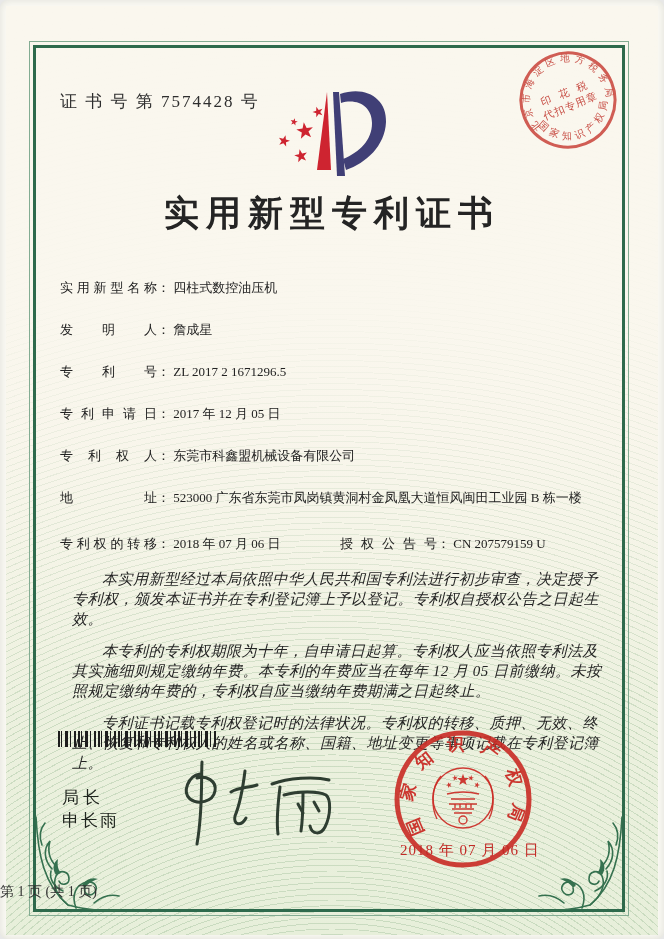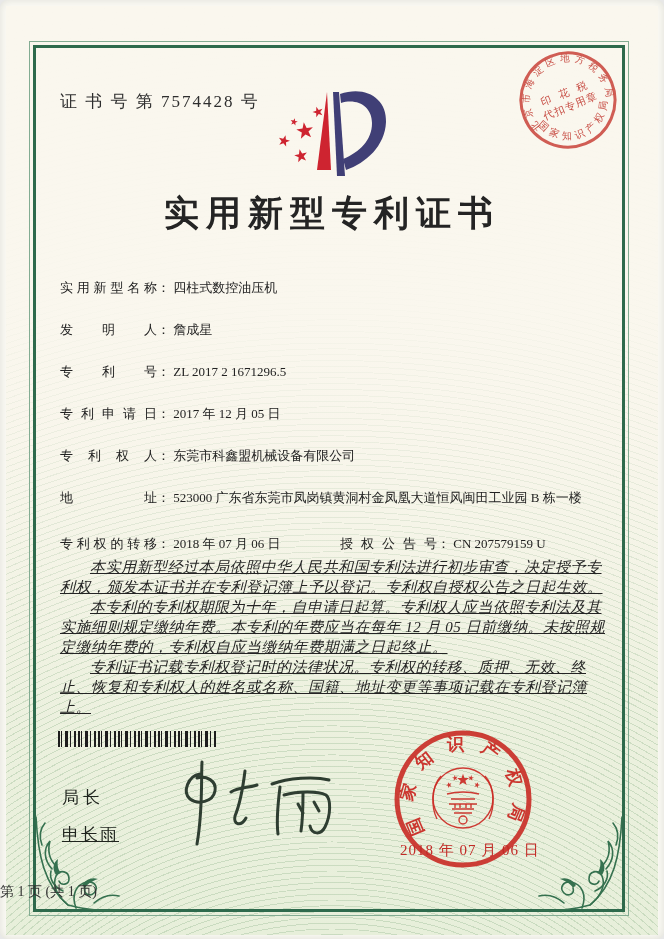--- a/index.html
+++ b/index.html
@@ -33,27 +33,27 @@
   }
   .frow{position:absolute;left:60px;right:48px;font-size:13px;line-height:23px;color:#222;}
   .flabel{display:inline-block;width:97px;text-align:justify;text-align-last:justify;vertical-align:top;}
   .fcolon{display:inline-block;vertical-align:top;}
   .fvalue{display:inline-block;vertical-align:top;max-width:430px;}
   .grant-right{position:absolute;left:280px;top:0;}
   .body-text{
     position:absolute;left:60px;right:50px;top:557px;
     font-style:italic;font-size:15px;line-height:20px;color:#242424;
   }
-  .body-text p{margin:0;text-indent:2em;letter-spacing:.5px;text-decoration:underline;}
+  .body-text p{margin:12px;text-indent:2em;letter-spacing:.5px;}
   .barcode{
     position:absolute;left:58px;top:731px;width:158px;height:16px;
     background:repeating-linear-gradient(90deg,#1d1d1d 0 2px,transparent 2px 3px,#1d1d1d 3px 4px,transparent 4px 7px,#1d1d1d 7px 10px,transparent 10px 12px,#1d1d1d 12px 13px,transparent 13px 16px,#1d1d1d 16px 18px,transparent 18px 20px);
   }
   .director{position:absolute;left:62px;top:786px;font-size:17px;letter-spacing:4px;color:#20251f;}
-  .director .name{margin-top:14px;letter-spacing:2px;text-decoration:underline;}
+  .director .name{letter-spacing:2px;}
   .signature{position:absolute;left:168px;top:754px;}
   .seal{position:absolute;left:388px;top:724px;}
   .seal-date{
     position:absolute;left:400px;top:841px;font-size:15px;letter-spacing:1px;
     color:#c22a26;white-space:nowrap;
   }
   .tax-stamp{position:absolute;left:516px;top:48px;transform:rotate(-22deg);opacity:.95;}
   .footer{position:absolute;left:0;top:883px;width:100%;text-align:left;font-size:14px;color:#333;}
 </style>
 </head>

